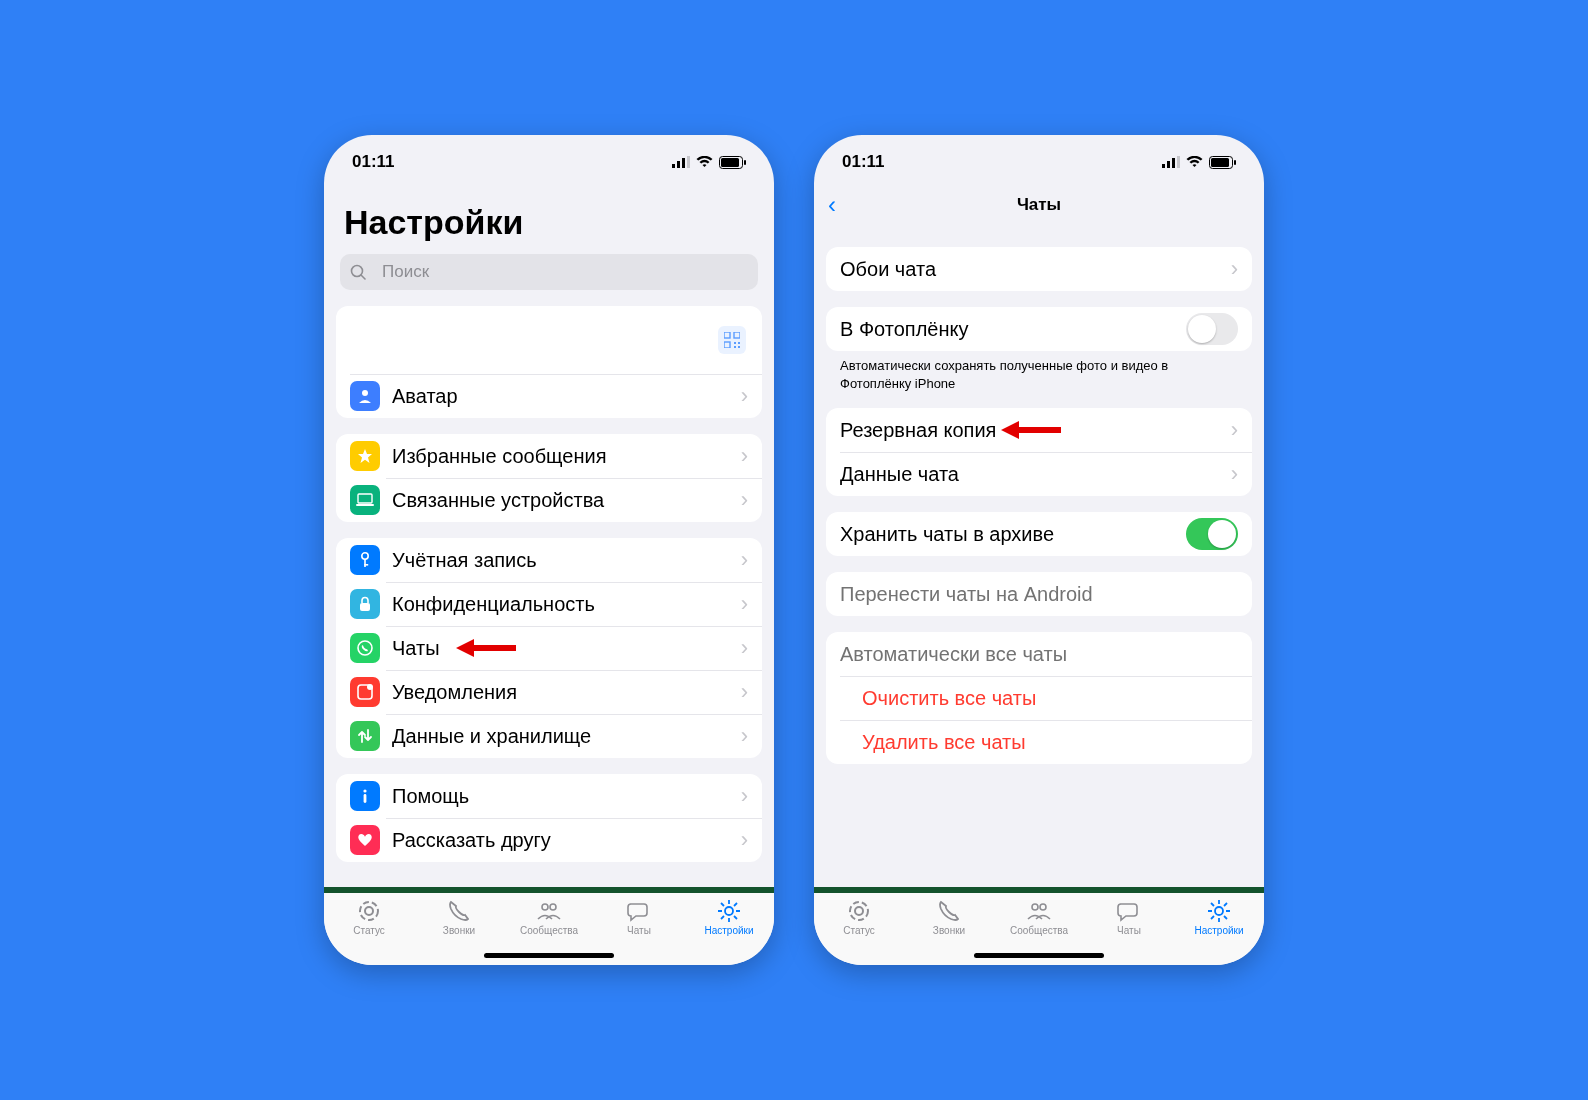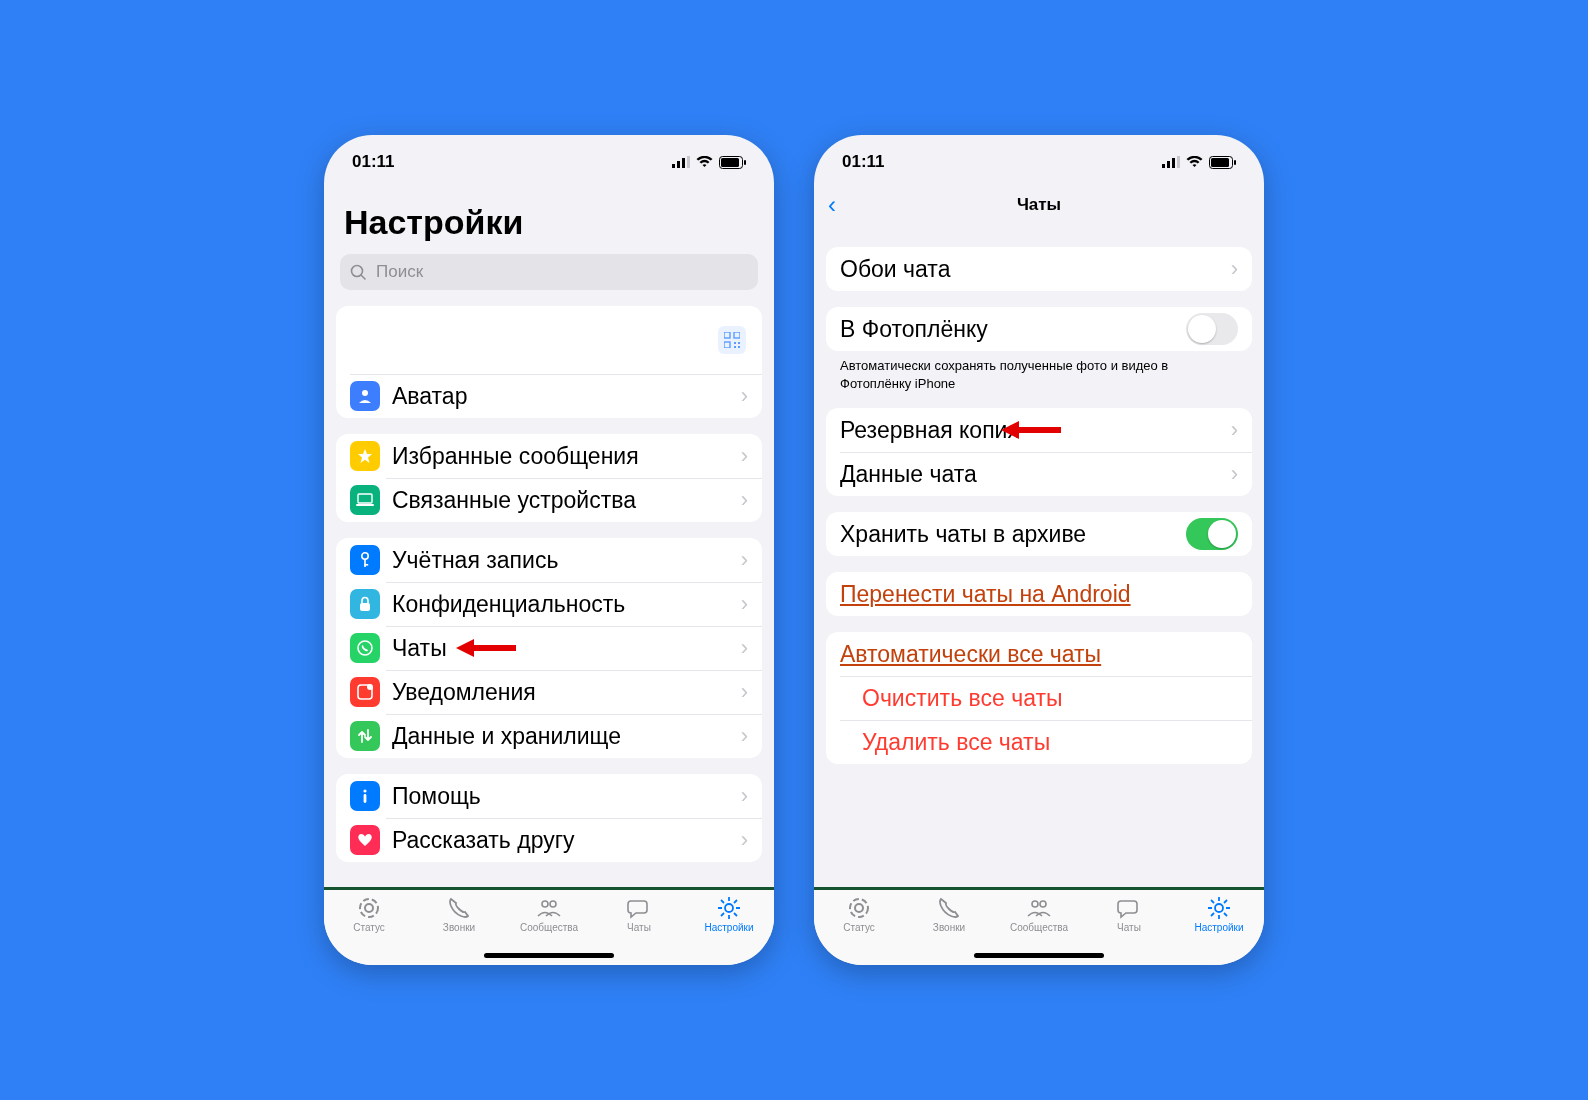--- a/index.html
+++ b/index.html
@@ -41,21 +41,21 @@
   .nav-title { font-weight: 600; font-size: 17px; }
 
   .large-title { font-size: 34px; font-weight: 700; padding: 20px 20px 4px; }
   .search-bar {
     margin: 8px 16px 0;
     background: #e3e3e8;
     border-radius: 10px;
     height: 36px;
     display: flex; align-items: center;
     padding: 0 10px; color: #8e8e93;
-    font-size: 17px; gap: 10px;
+    font-size: 17px; gap: 16px;
   }
   .content { flex: 1; overflow: hidden; padding-bottom: 4px; }
   .group {
     background: #fff;
     margin: 16px 12px 0;
     border-radius: 12px;
     overflow: hidden;
   }
   .row {
     display: flex; align-items: center;
@@ -67,22 +67,22 @@
     content: "";
     position: absolute; left: 50px; right: 0; top: 0;
     height: 1px; background: #e5e5ea;
   }
   .row.nopad + .row::before, .row + .row.fullsep::before { left: 14px; }
   .row .icon {
     width: 30px; height: 30px; border-radius: 7px;
     margin-right: 12px; display: flex; align-items: center; justify-content: center;
     flex-shrink: 0;
   }
-  .row .label { flex: 1; font-size: 23px; color: #000; }
-  .row .label.link { color: #c2410c; text-decoration: underline; }
+  .row .label { flex: 1; font-size: 20px; color: #000; }
+  .row .label.link { color: #737373; }
   .row .label.danger { color: #ff3b30; margin-left: 22px; }
   .row .chev { color: #c7c7cc; font-size: 22px; font-weight: 300; }
   .row.profile { min-height: 68px; }
   .qr-badge {
     width: 28px; height: 28px;
     background: #eaf2ff;
     border-radius: 6px;
     display: flex; align-items: center; justify-content: center;
     position: absolute; right: 16px;
   }
@@ -105,21 +105,21 @@
 
   .arrow {
     position: absolute;
     width: 60px; height: 22px;
     pointer-events: none;
   }
   .arrow svg { width: 100%; height: 100%; }
 
   .tabbar {
     height: 78px;
-    border-top: 3px solid #14532d;
+    border-top: 6px solid #14532d;
     background: #f9f9f9;
     display: flex; justify-content: space-around;
     padding-top: 6px;
   }
   .tab {
     display: flex; flex-direction: column; align-items: center; gap: 2px;
     color: #8e8e93; font-size: 10px;
     width: 70px;
   }
   .tab.active { color: #007aff; }

